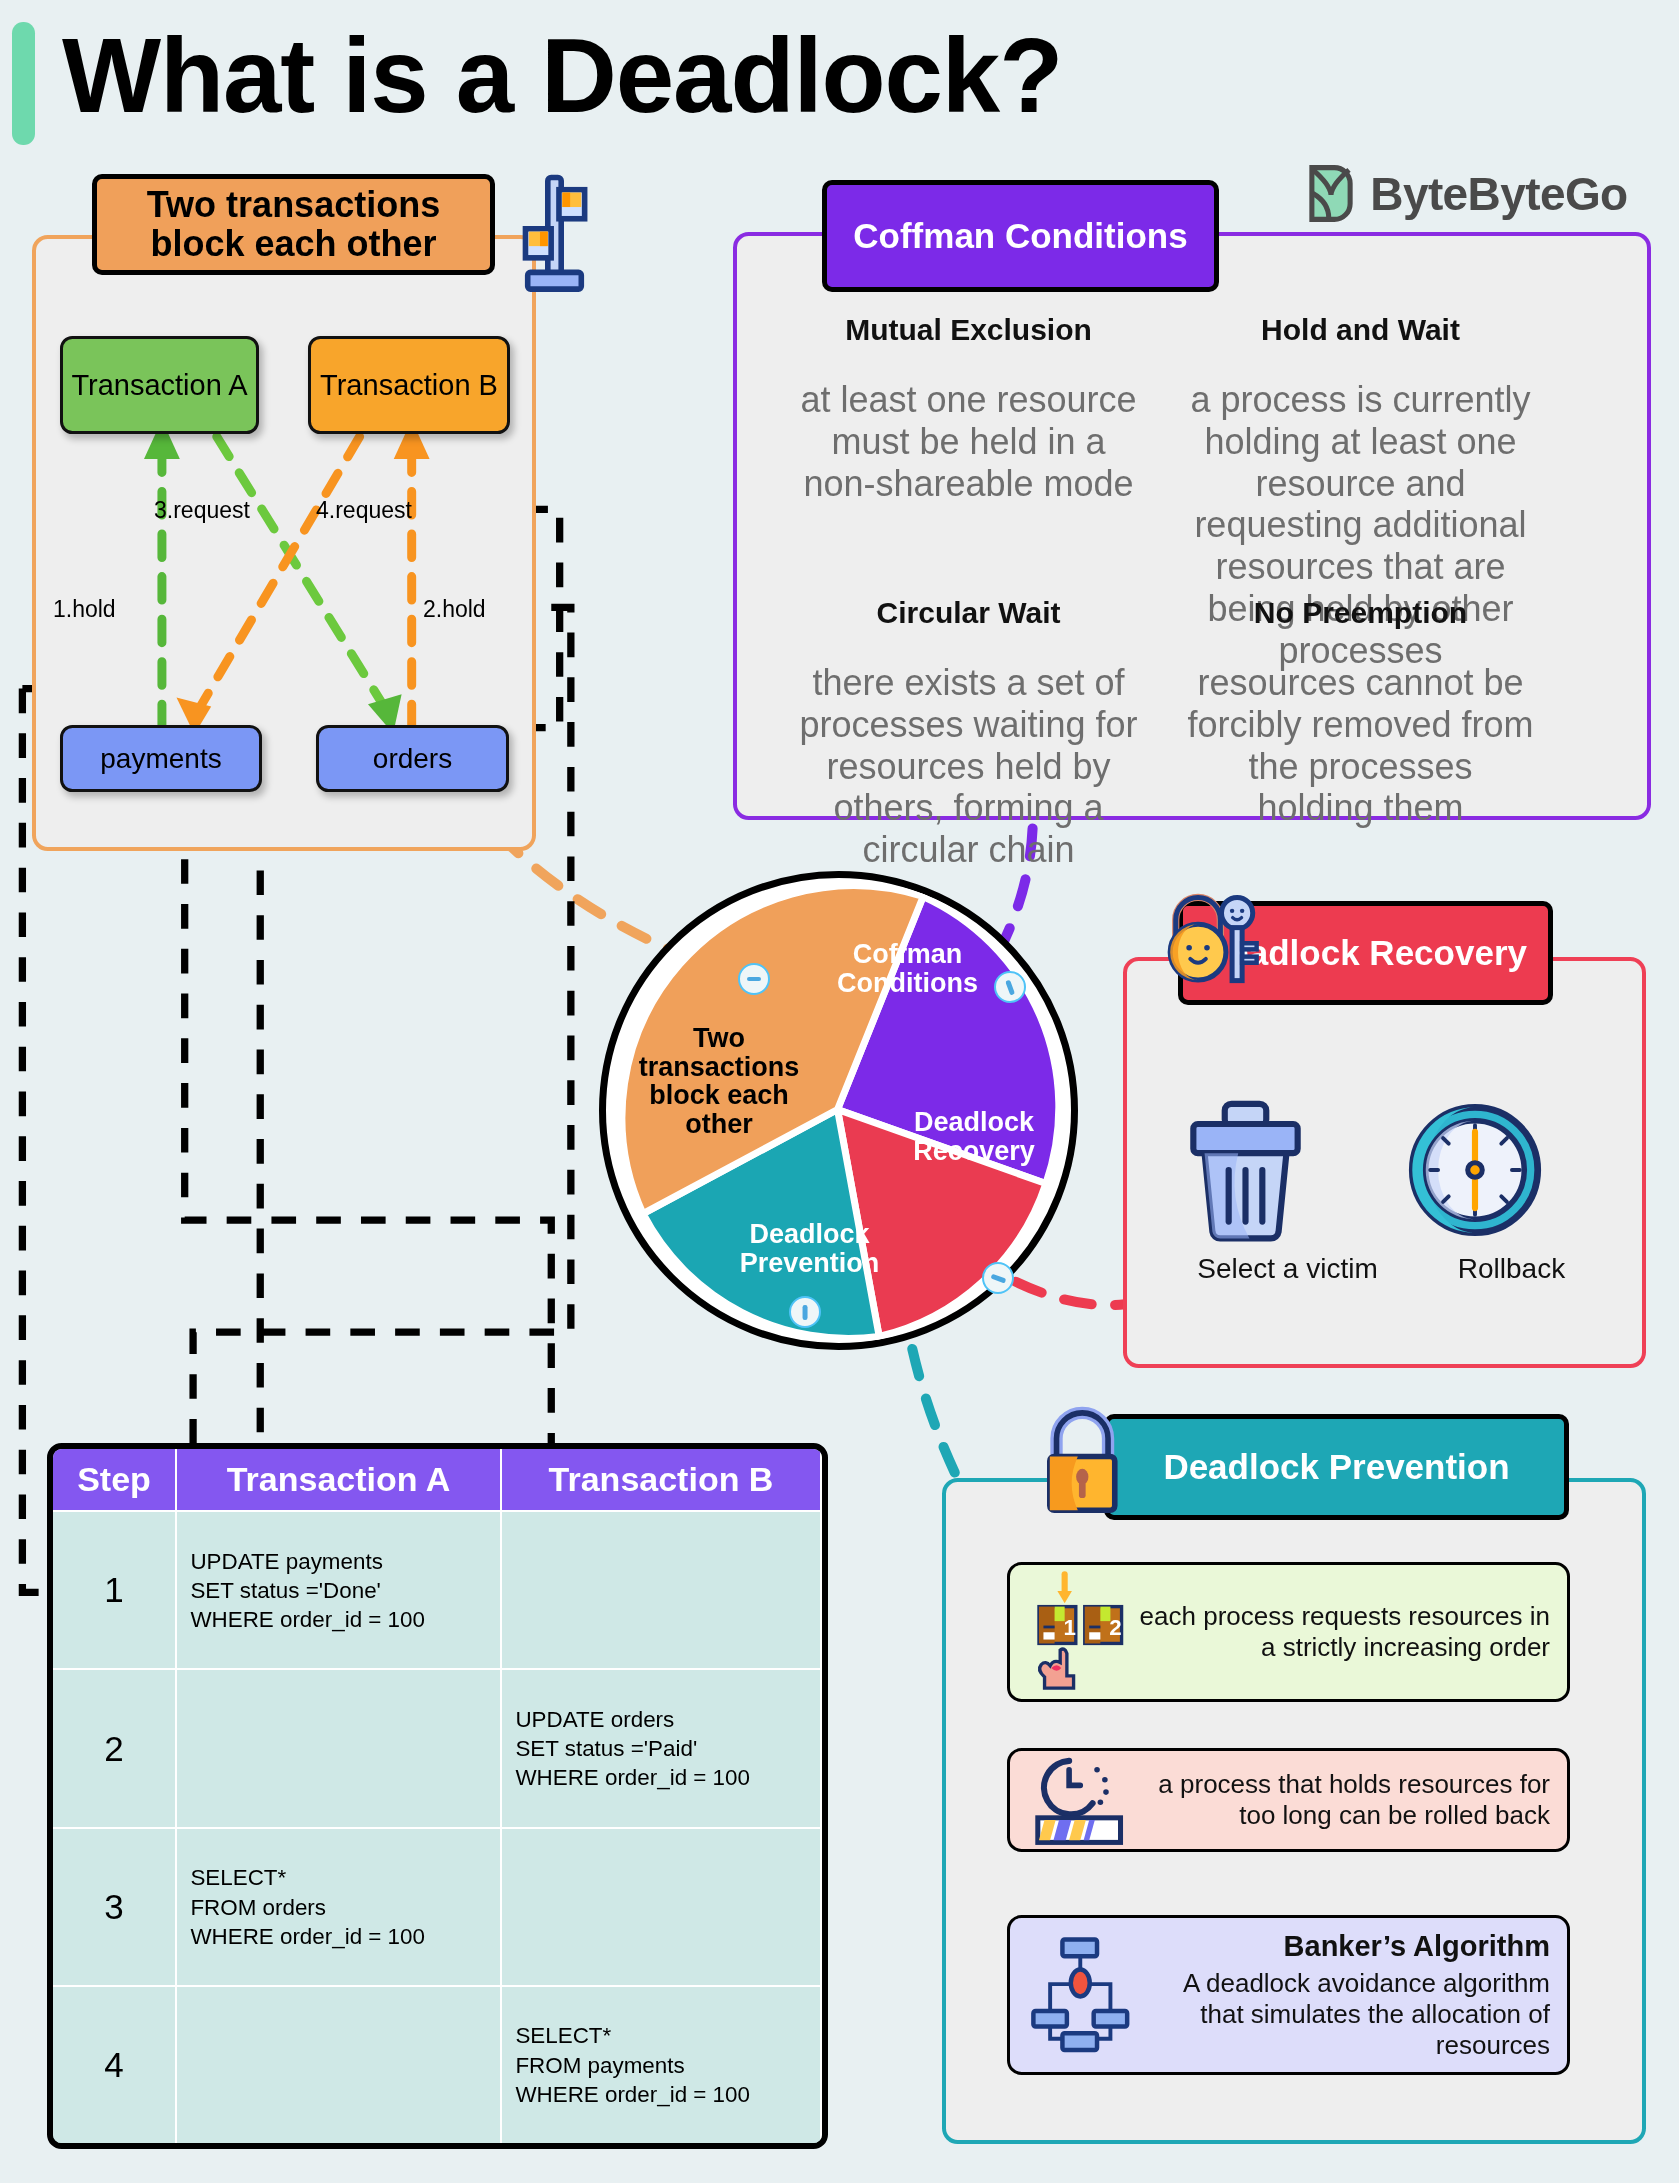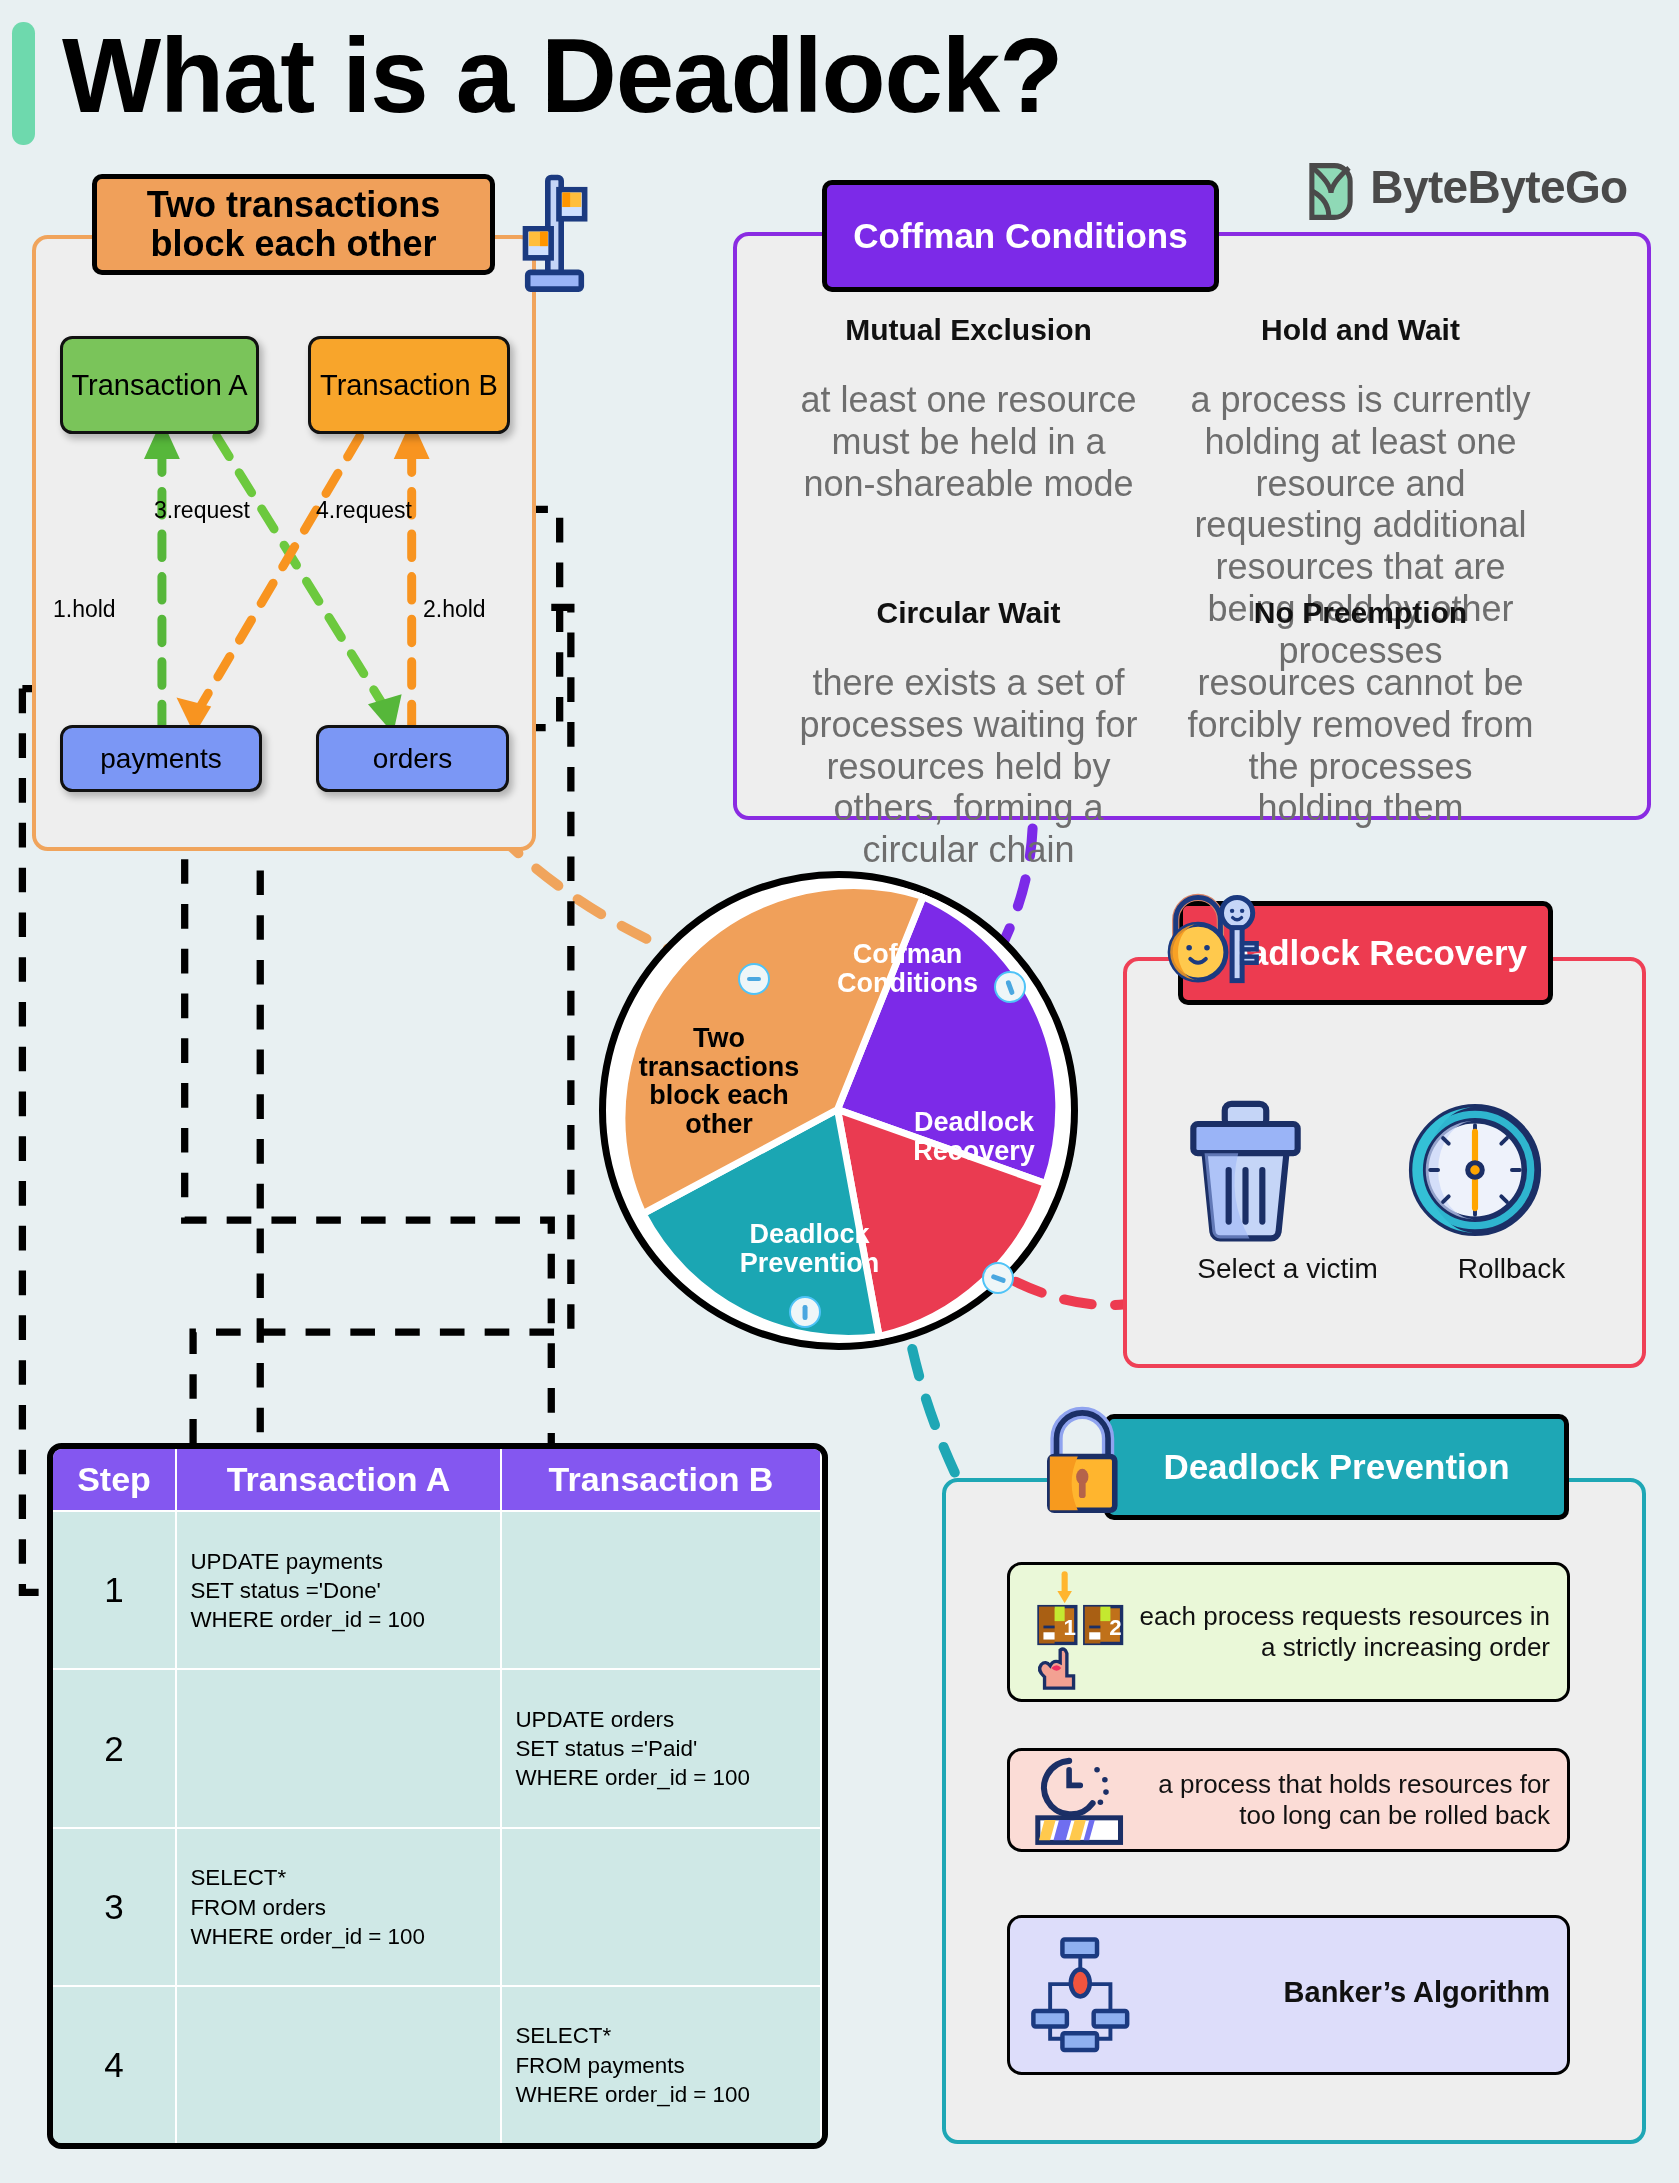--- a/index.html
+++ b/index.html
@@ -11,21 +11,21 @@
   }
   .abs { position:absolute; }
 
   
   #accent-bar { left:12.3px; top:22.4px; width:22.4px; height:123px; border-radius:11.2px; background:#6ed9ad; }
   #page-title {
     left:62px; top:11.2px; width:1232px; height:129px;
     font-size:105px; font-weight:bold; color:#000; letter-spacing:-1.1px;
     line-height:129px; white-space:nowrap;
   }
-  #logo { left:1304px; top:160px; width:347px; height:67px; display:flex; align-items:flex-start; gap:12.3px; }
+  #logo { left:1304px; top:160px; width:347px; height:67px; display:flex; align-items:center; gap:12.3px; }
   #logo-text { font-size:46px; font-weight:bold; color:#4a4a4a; letter-spacing:-0.6px; }
 
   
   .panel-body {
     background:#eeeeee; border-radius:15.7px;
   }
   .panel-tag {
     border:5px solid #000; border-radius:10px;
     display:flex; align-items:center; justify-content:center; text-align:center;
     font-weight:bold; line-height:1.08;
@@ -447,15 +447,16 @@
       <path d="M34 160 V186 H142 V160" fill="none" stroke="#1b3a80" stroke-width="7"></path>
       <rect x="56" y="8" width="62" height="30" rx="4" fill="#8fb0f0" stroke="#1b3a80" stroke-width="8"></rect>
       <ellipse cx="88" cy="86" rx="17" ry="24" fill="#f0543e" stroke="#1b3a80" stroke-width="8"></ellipse>
       <rect x="4" y="136" width="60" height="28" rx="4" fill="#8fb0f0" stroke="#1b3a80" stroke-width="8"></rect>
       <rect x="112" y="136" width="60" height="28" rx="4" fill="#8fb0f0" stroke="#1b3a80" stroke-width="8"></rect>
       <rect x="56" y="176" width="62" height="30" rx="4" fill="#8fb0f0" stroke="#1b3a80" stroke-width="8"></rect>
     </svg>
   </div>
   <div class="txt">
     <b>Banker’s Algorithm</b>
+    <span>A deadlock avoidance algorithm that simulates the allocation of resources</span>
   </div>
 </div>
 
 
 </body></html>

